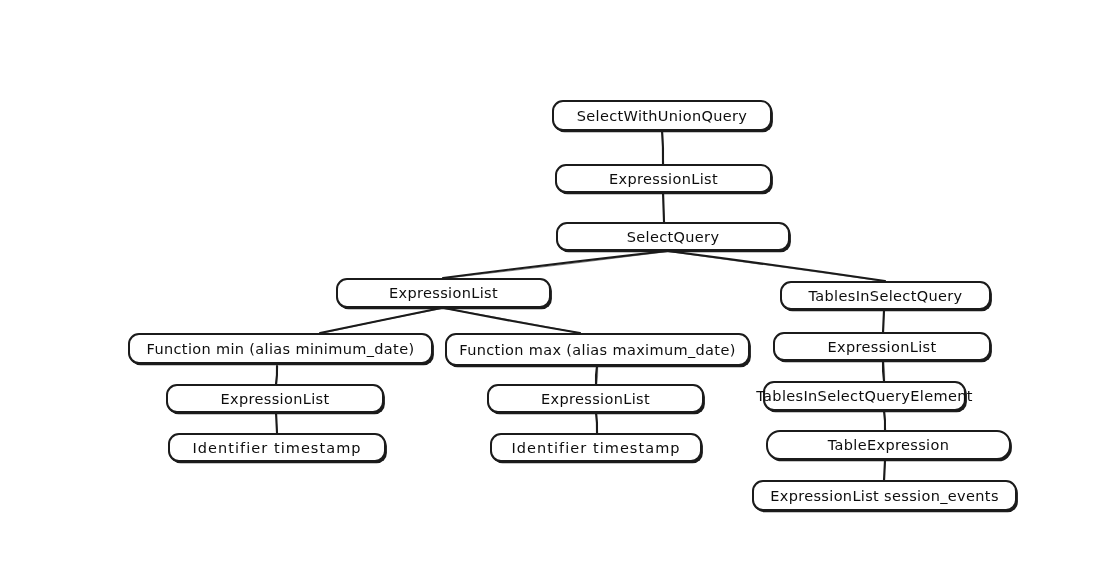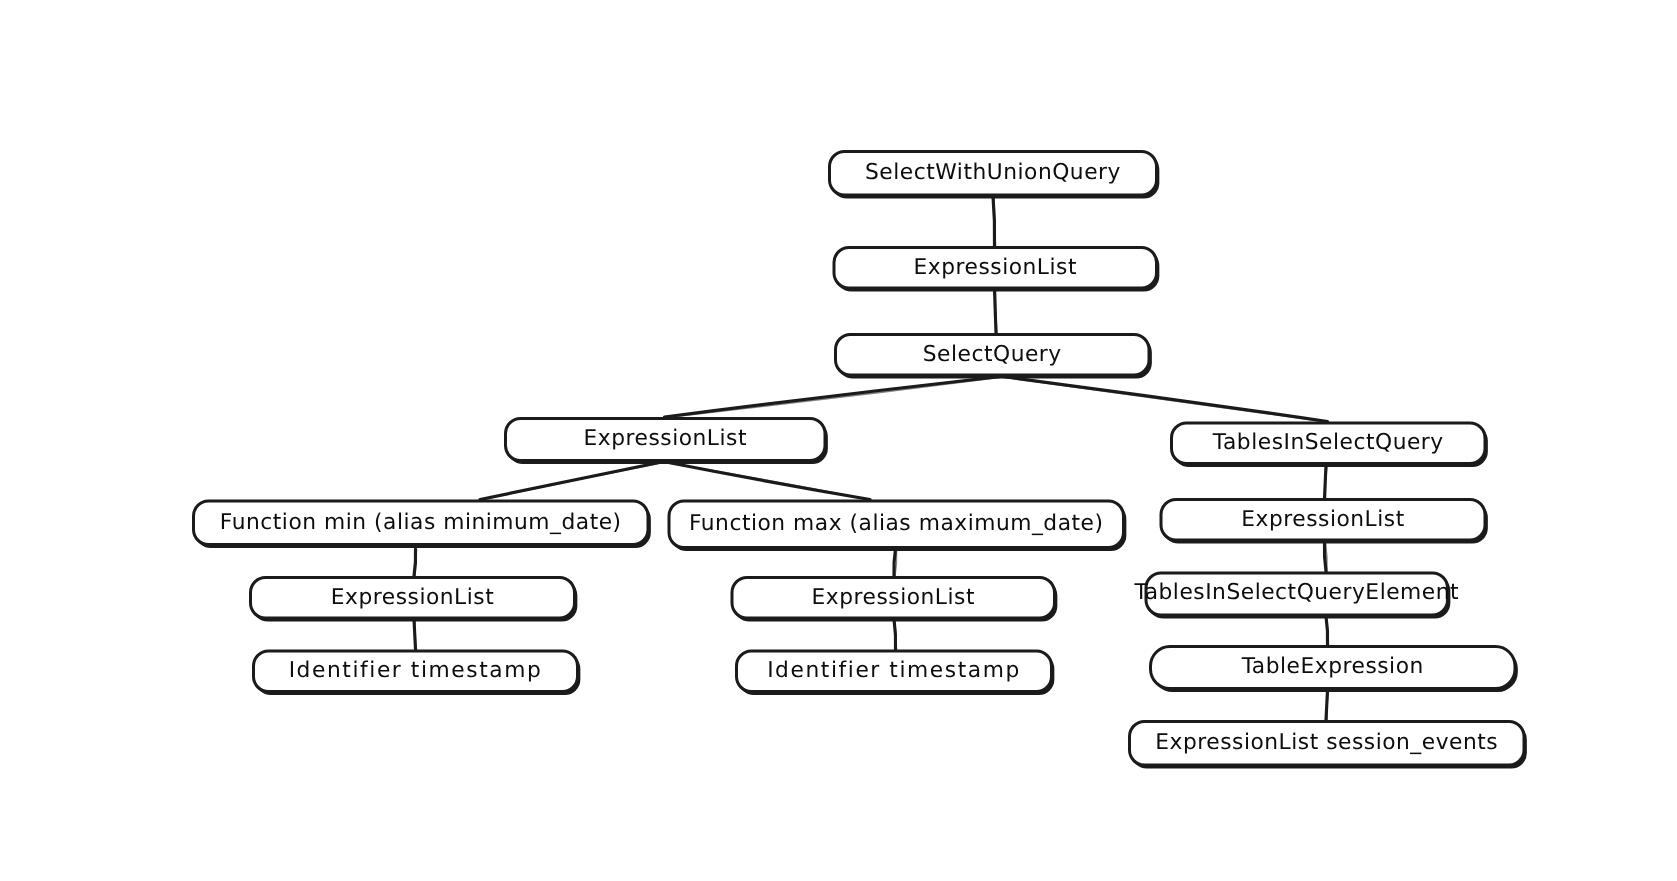--- a/index.html
+++ b/index.html
@@ -127,21 +127,21 @@
       </g>
     </svg>
 
   <div id="node-layer">
       <div class="node" style="left: 552px; top: 100px; width: 220px; height: 31px;">
         <span class="label">SelectWithUnionQuery</span>
       </div>
       <div class="node" style="left: 555px; top: 164px; width: 217px; height: 29px;">
         <span class="label">ExpressionList</span>
       </div>
-      <div class="node" style="left: 556px; top: 222px; width: 211px; height: 29px;">
+      <div class="node" style="left: 556px; top: 222px; width: 234px; height: 29px;">
         <span class="label">SelectQuery</span>
       </div>
       <div class="node" style="left: 336px; top: 278px; width: 215px; height: 30px;">
         <span class="label">ExpressionList</span>
       </div>
       <div class="node" style="left: 780px; top: 281px; width: 211px; height: 29px;">
         <span class="label">TablesInSelectQuery</span>
       </div>
       <div class="node" style="left: 128px; top: 333px; width: 305px; height: 31px;">
         <span class="label">Function min (alias minimum_date)</span>

